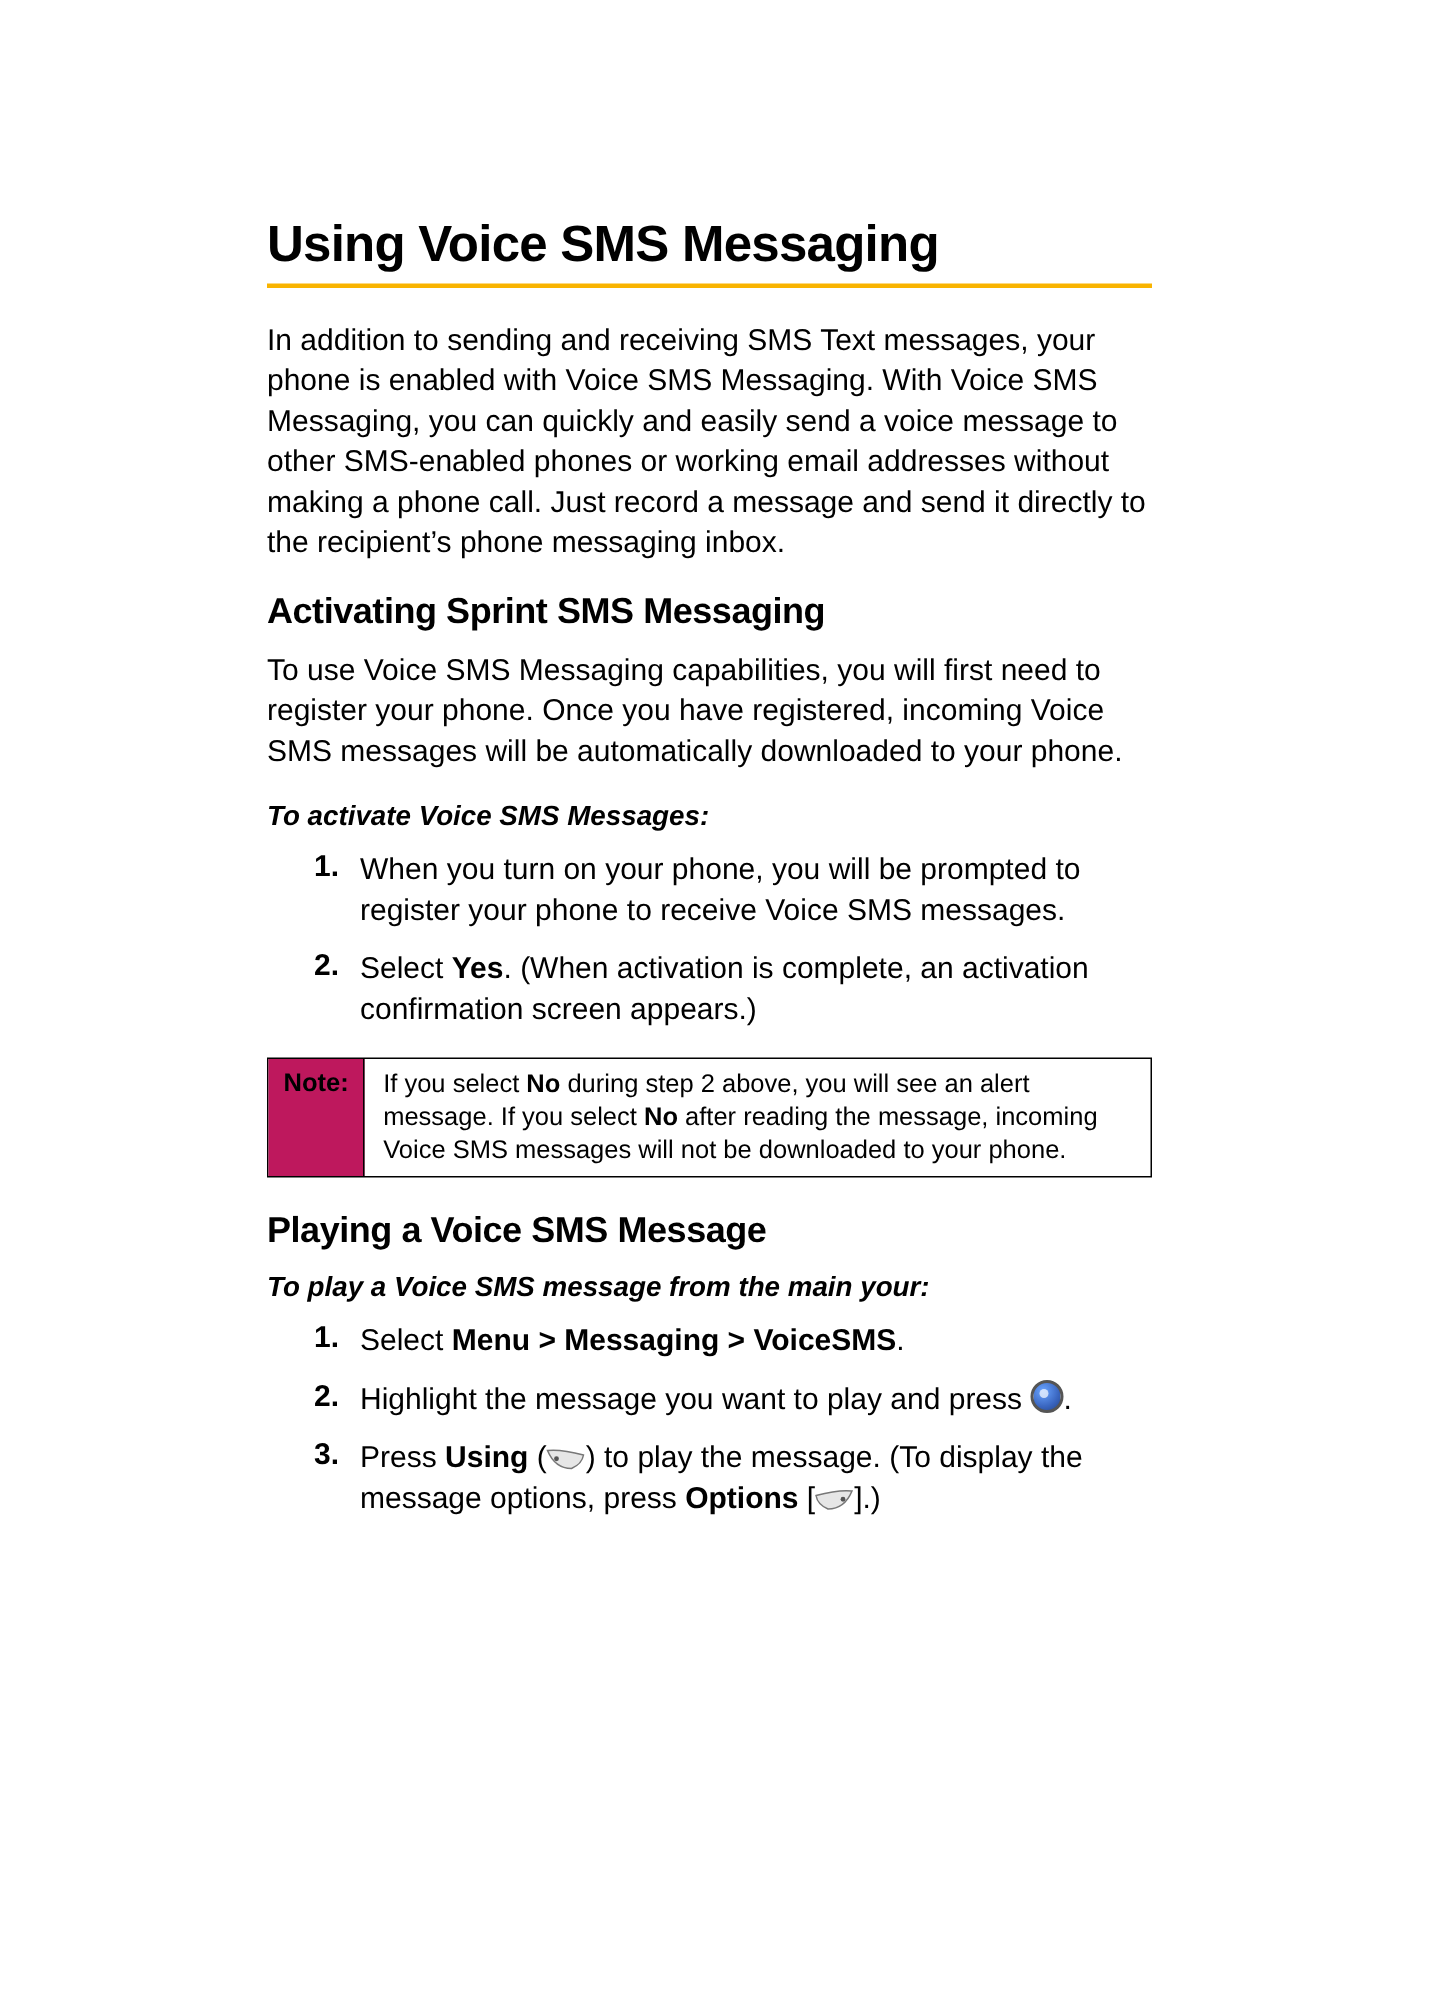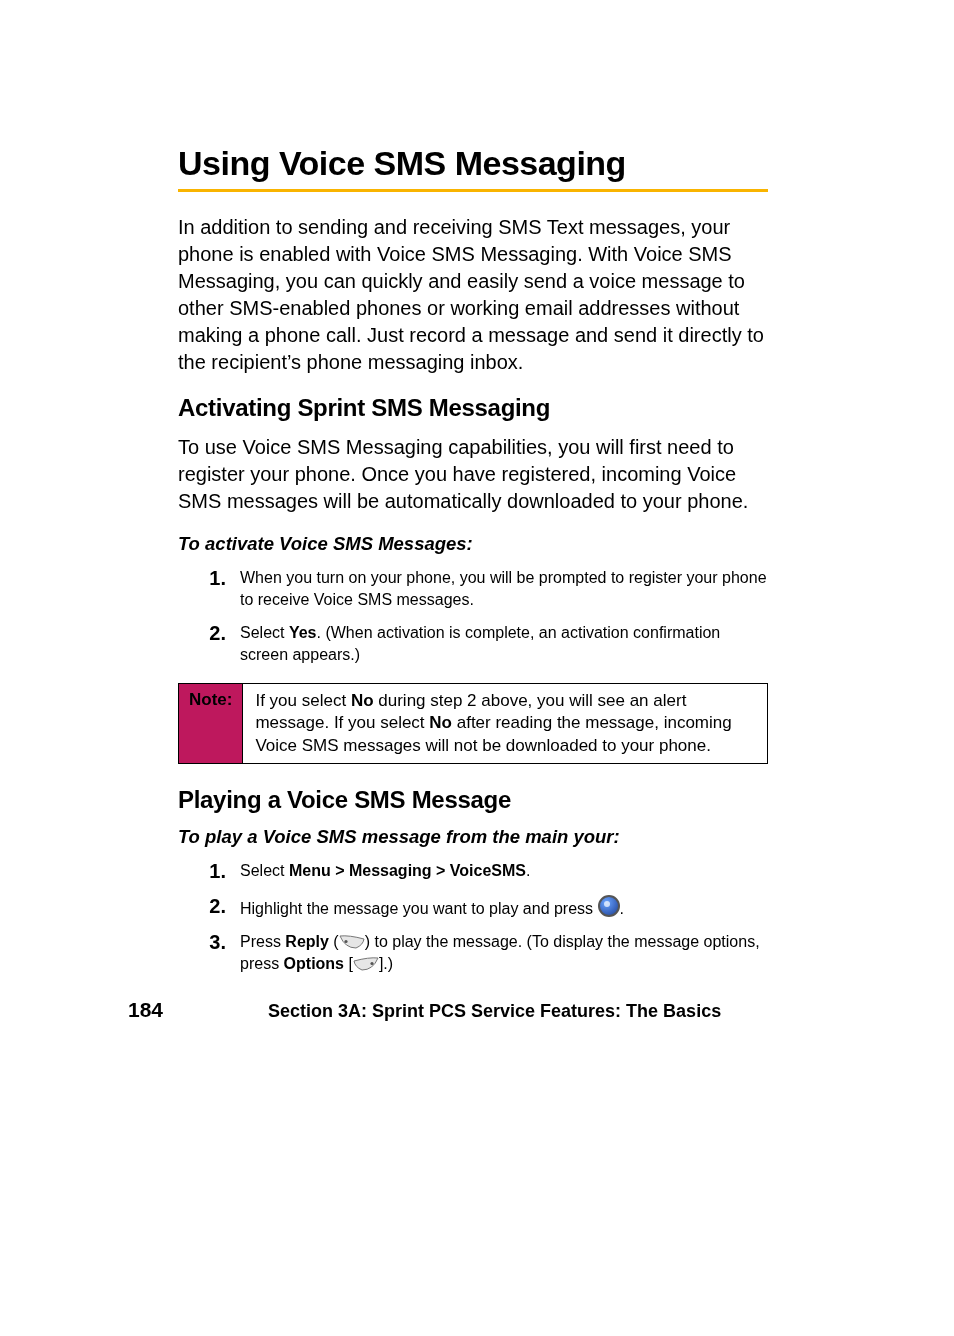--- a/index.html
+++ b/index.html
@@ -55,21 +55,21 @@
   }
   .step-num {
     width: 48px;
     text-align: right;
     font-weight: 700;
     font-size: 20px;
     padding-right: 14px;
     flex: 0 0 auto;
   }
   .step-body {
-    font-size: 16px;
+    font-size: 20px;
     line-height: 1.35;
     flex: 1 1 auto;
   }
   .bold { font-weight: 700; }
   .note-box {
     border: 1px solid #000;
     display: flex;
     align-items: stretch;
     margin: 8px 0 22px 0;
   }
@@ -177,29 +177,25 @@
     </li>
     <li>
       <span class="step-num">2.</span>
       <span class="step-body">
         <span>Highlight the message you want to play and press </span><span class="icon-ok"></span><span>.</span>
       </span>
     </li>
     <li>
       <span class="step-num">3.</span>
       <span class="step-body">
-        <span>Press </span><span class="bold">Reply</span><span> (</span><span class="icon-softkey"><svg viewBox="0 0 26 14">
+        <span>Press </span><span class="bold">Using</span><span> (</span><span class="icon-softkey"><svg viewBox="0 0 26 14">
               <path d="M1 1 Q 10 0 25 4 Q 24 10 17 13 Q 6 13 1 1 Z" fill="#e6e6e6" stroke="#777" stroke-width="1"></path>
               <circle cx="7" cy="6.5" r="1.6" fill="#555"></circle>
             </svg></span><span>) to play the message. (To display the message options, press </span><span class="bold">Options</span><span> [</span><span class="icon-softkey"><svg viewBox="0 0 26 14">
               <path d="M25 1 Q 16 0 1 4 Q 2 10 9 13 Q 20 13 25 1 Z" fill="#e6e6e6" stroke="#777" stroke-width="1"></path>
               <circle cx="19" cy="6.5" r="1.6" fill="#555"></circle>
             </svg></span><span>].)</span>
       </span>
     </li>
   </ol>
 
-  <div class="footer">
-    <span class="page-num">184</span>
-    <span class="footer-text">Section 3A: Sprint PCS Service Features: The Basics</span>
-  </div>
 
 </div>
 
 </body></html>

